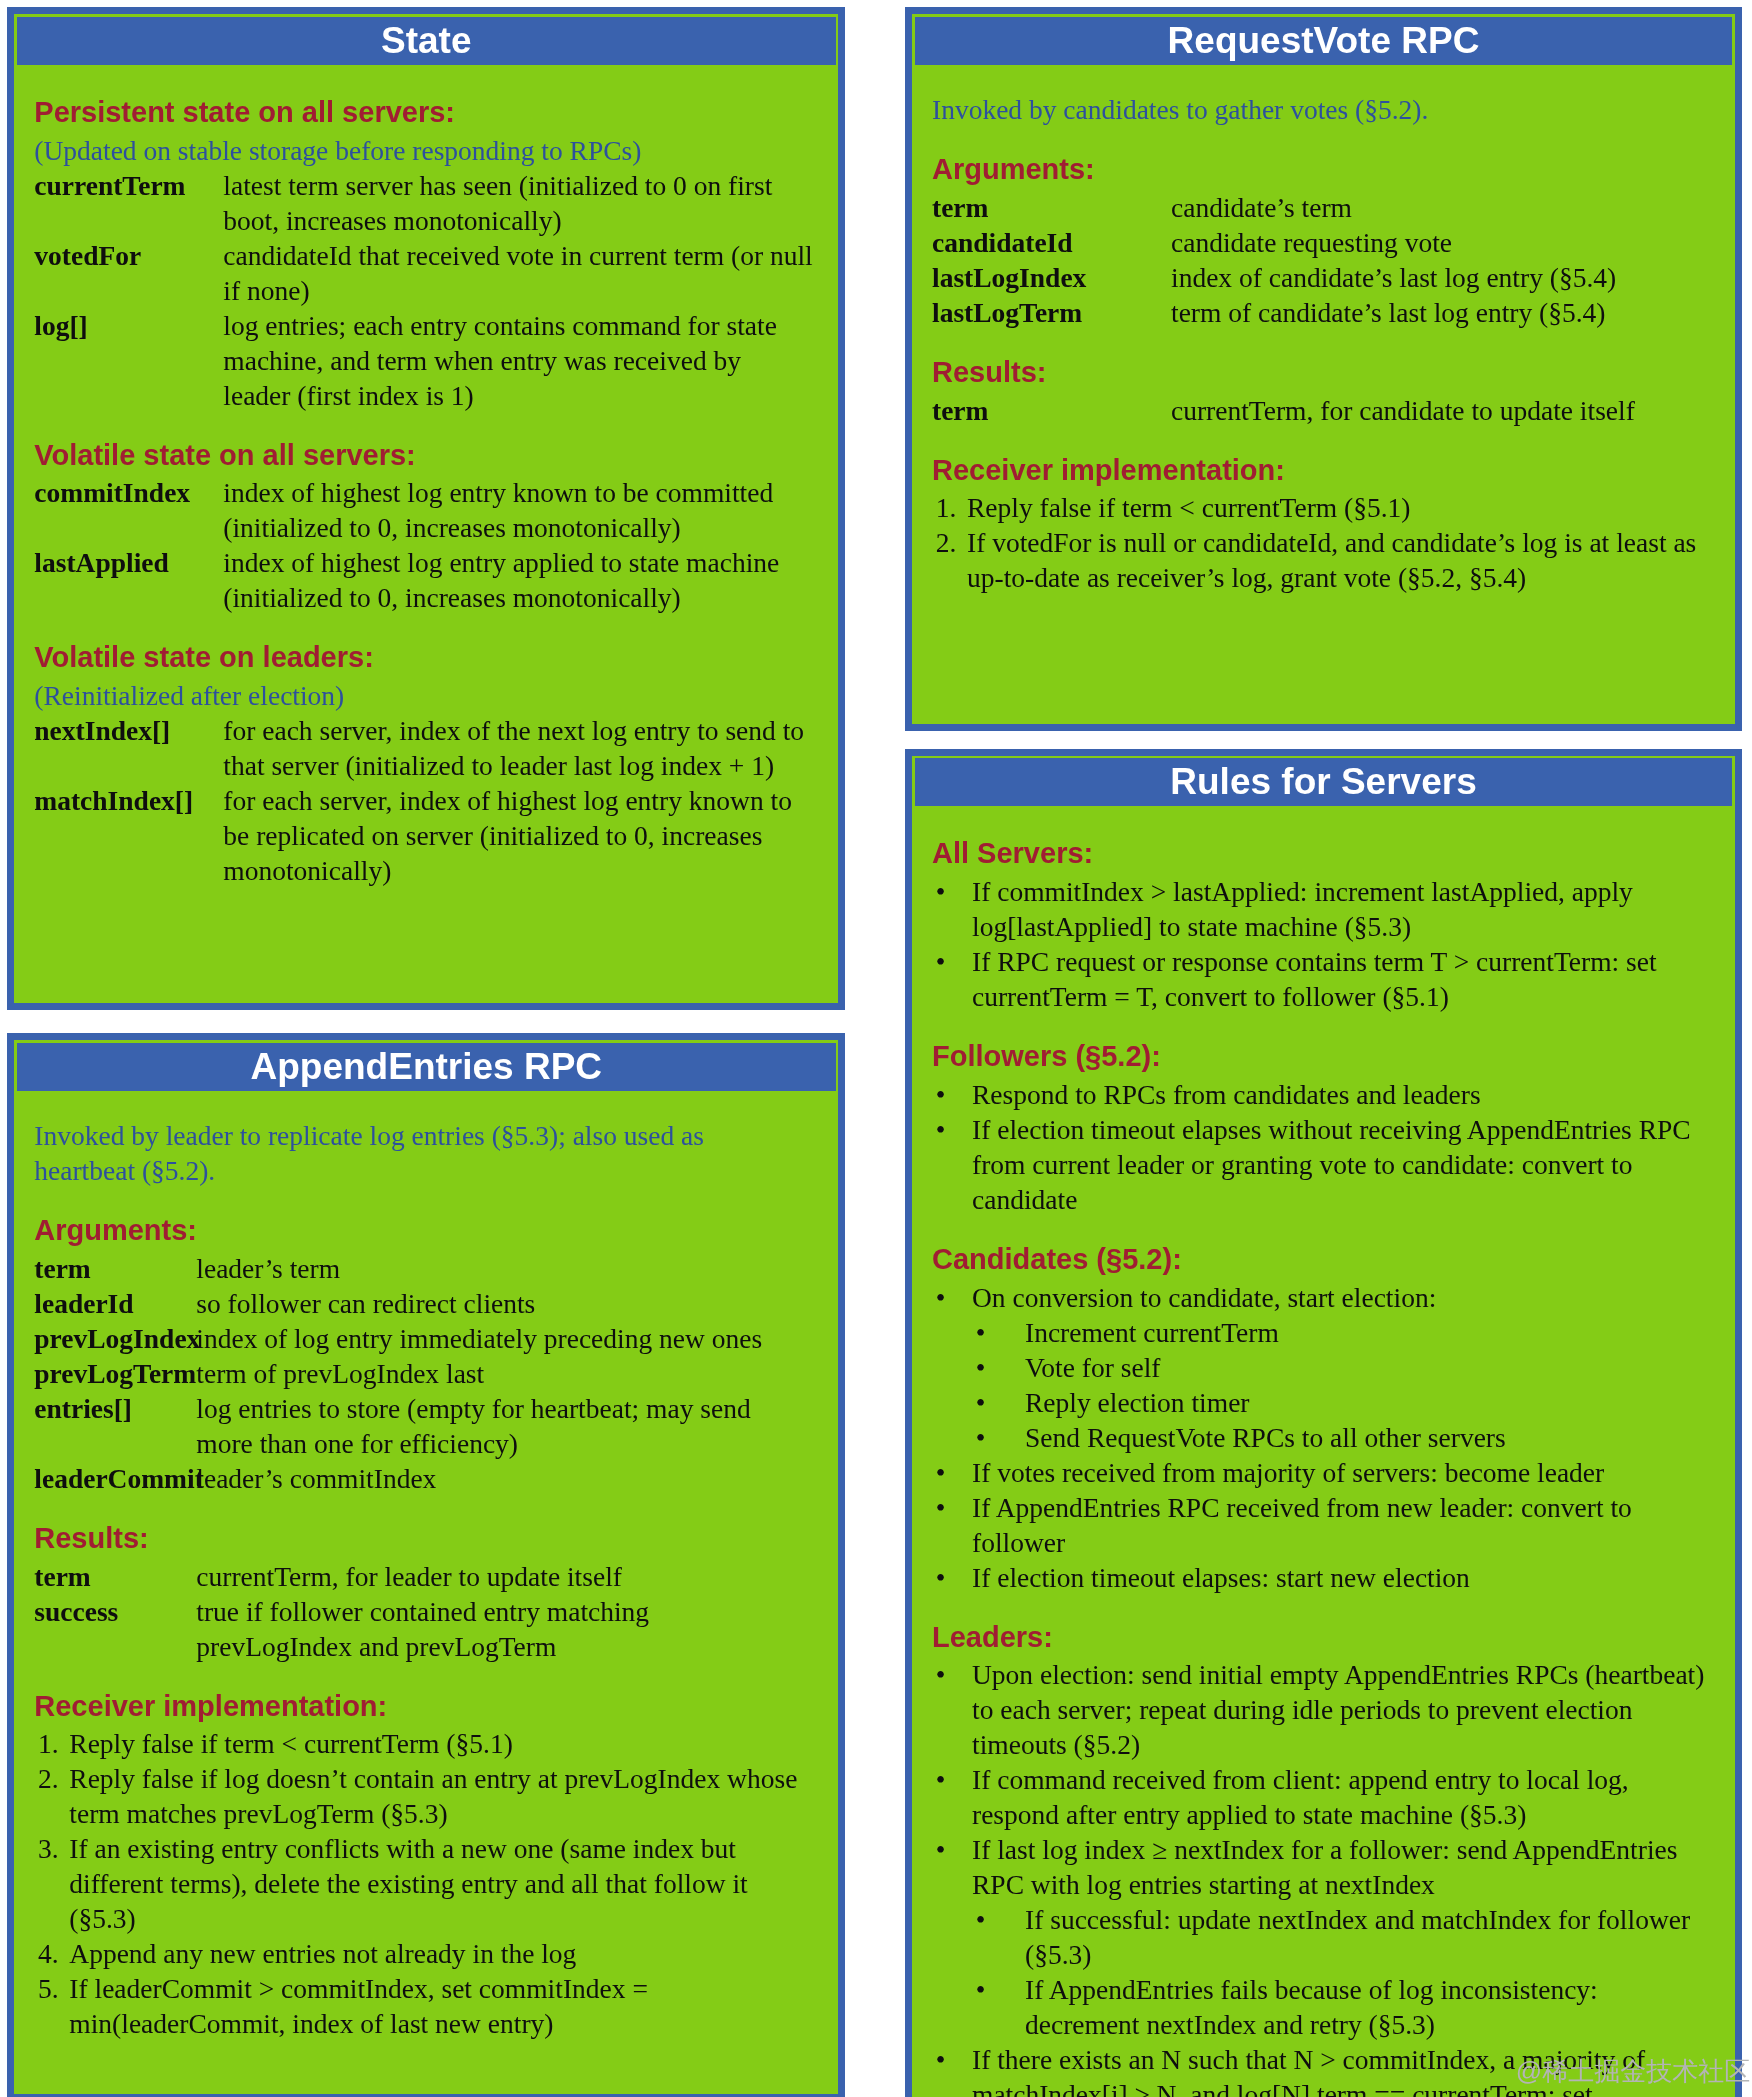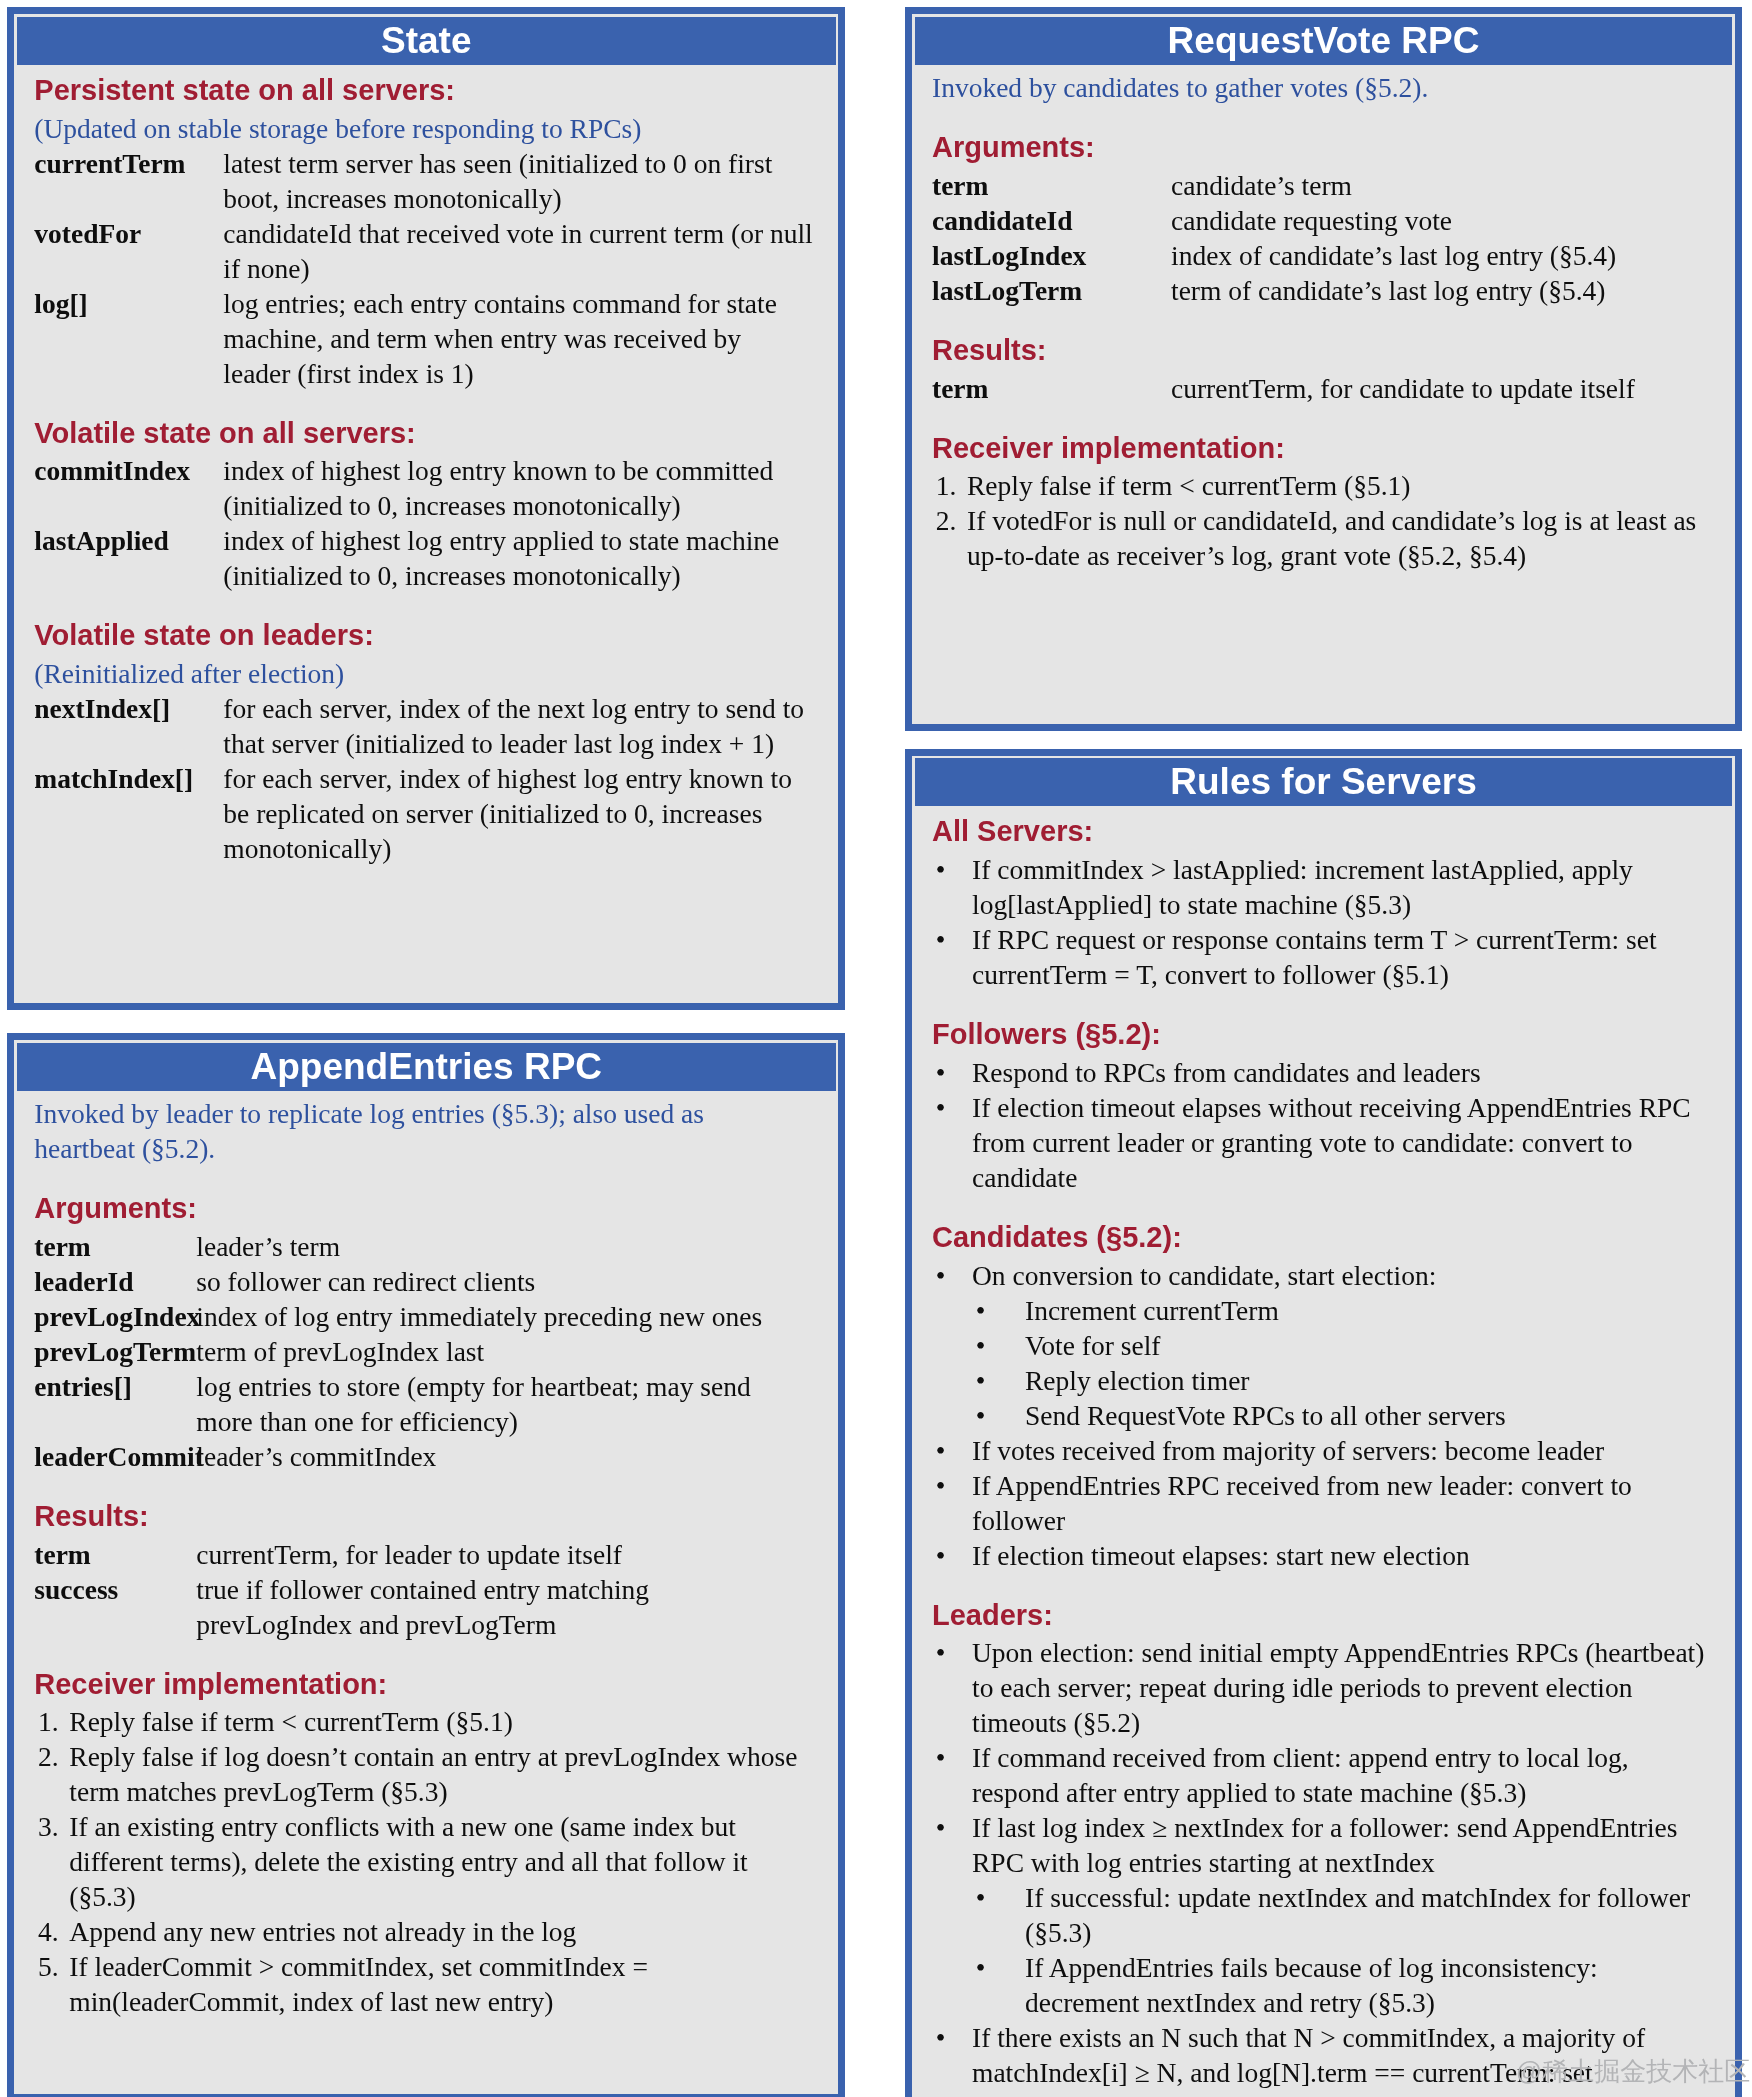--- a/index.html
+++ b/index.html
@@ -7,34 +7,34 @@
     --red:#a01d33;
     --noteblue:#2d509e;
     --ink:#0e0e0e;
     --wm:#b3b4b6;
   }
   html,body{margin:0;padding:0;background:#ffffff;}
   .page{position:relative;width:1752px;height:2097px;background:#ffffff;overflow:hidden;}
   .col{position:absolute;top:7.3px;}
   .col-left{left:7.3px;width:838px;}
   .col-right{left:905px;width:837px;}
-  .panel{box-sizing:border-box;border:7.3px solid var(--blue);background:#e5e5e5;overflow:hidden;}
+  .panel{box-sizing:border-box;border:7.3px solid var(--blue);background:#84cc16;overflow:hidden;}
   .col-left .panel + .panel{margin-top:23px;}
   .col-right .panel + .panel{margin-top:17.4px;}
   #panel-state{height:1003px;}
   #panel-append{height:1068px;}
   #panel-reqvote{height:724px;}
   #panel-rules{height:1581px;}
   .panel-title{
     background:var(--blue);color:#ffffff;
     font:700 37px/48px "Liberation Sans",sans-serif;
     text-align:center;margin:2.8px 2.8px 0 2.8px;
   }
   .panel-body{
-    padding:5px 24px 11px 20px;
+    padding:27px 24px 11px 20px;
     font:27.5px/35px "Liberation Serif",serif;
     color:var(--ink);
   }
   #panel-append .panel-body{padding-right:27.5px;}
   #panel-rules .panel-body{padding-right:27.5px;}
   .h-red{
     font:700 29px/37px "Liberation Sans",sans-serif;
     color:var(--red);
     margin:24px 0 1.8px 0;
   }

